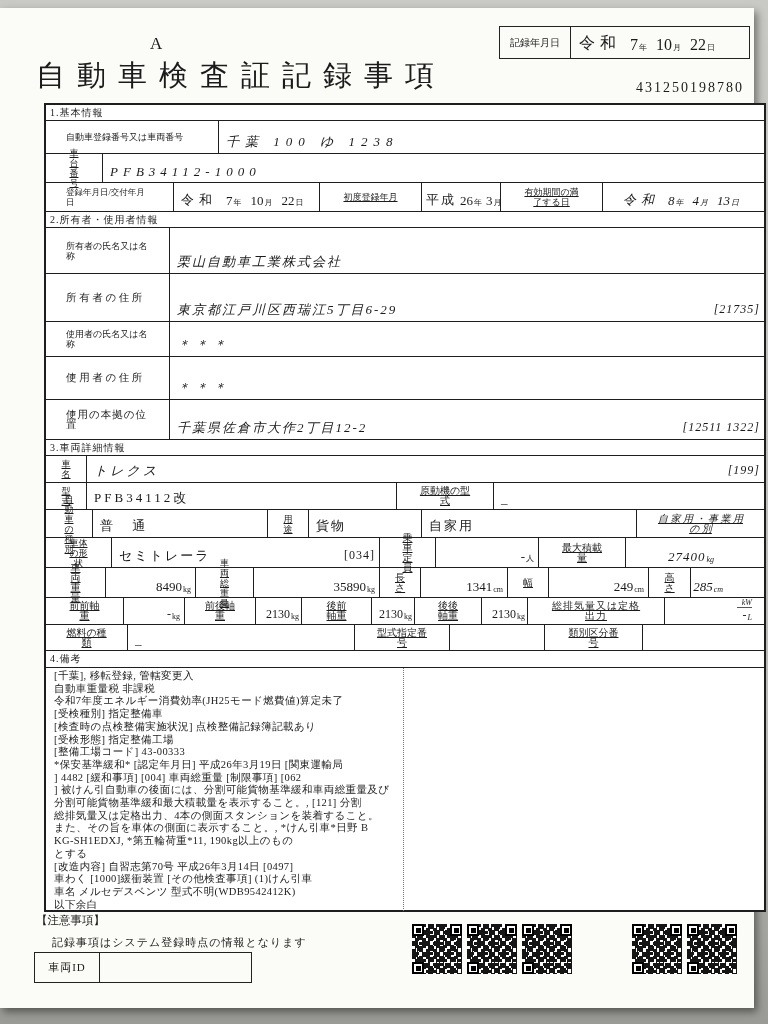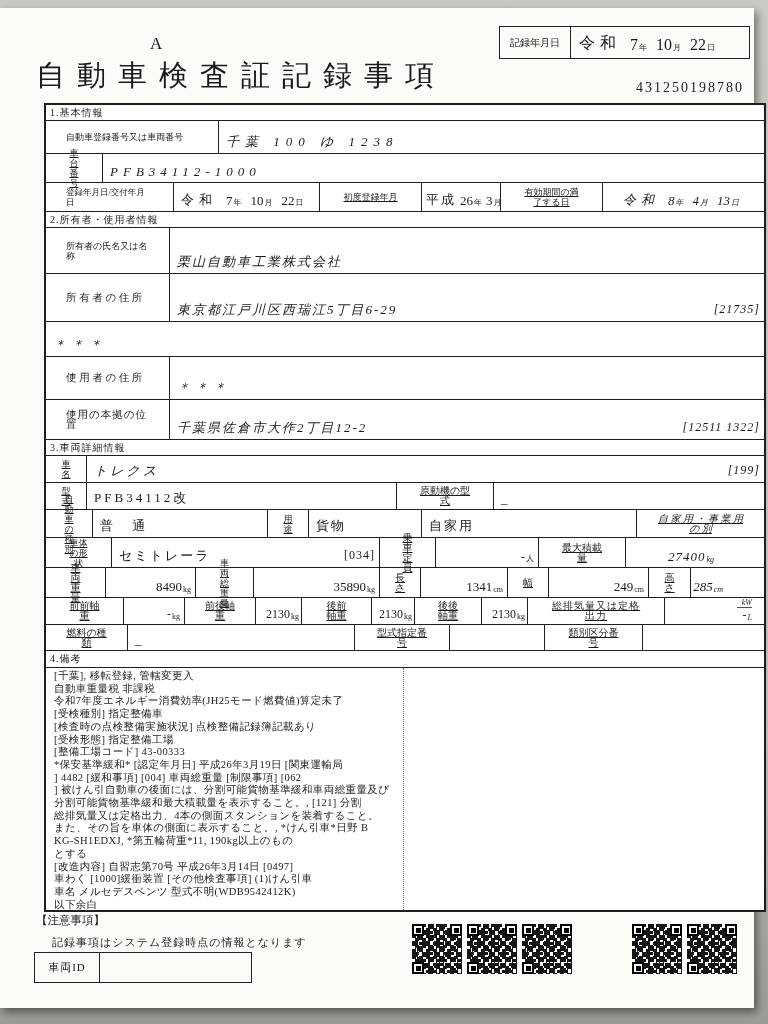--- a/index.html
+++ b/index.html
@@ -38,21 +38,21 @@
   .ls1{letter-spacing:1px;}.ls2{letter-spacing:2px;}.ls3{letter-spacing:3px;}
   .ls5{letter-spacing:5px;}.ls6{letter-spacing:6px;}.ls8{letter-spacing:8px;}
   .date{gap:0;}
   .era{letter-spacing:5px;}
   .dn{margin-left:9px;}
   
   .kwl{width:100%;display:flex;flex-direction:column;justify-content:space-between;align-items:flex-end;padding:1px 12px 2px 4px;font-size:12px;box-sizing:border-box;}
   .kwl .top{font-size:8px;line-height:8px;}
   .kwl .bot{display:flex;align-items:flex-end;border-top:1px solid #555;padding-left:6px;}
   
-  .remarks{display:flex;height:242px;}
+  .remarks{display:flex;height:242px;flex-direction:column;}
   .remarks .left{width:358px;border-right:1px dotted #777;box-sizing:border-box;padding:2px 4px 0 8px;}
   .remarks .right{flex:1;}
   .rline{font-size:10.5px;line-height:12.7px;letter-spacing:0.4px;white-space:nowrap;overflow:hidden;}
   
   .notice-head{position:absolute;left:36px;top:905px;font-size:11.5px;}
   .notice-text{position:absolute;left:52px;top:927px;font-size:11px;letter-spacing:1px;}
   .vid-box{position:absolute;left:34px;top:944px;width:218px;height:31px;border:1.5px solid #222;display:flex;box-sizing:border-box;}
   .vid-box .vlbl{width:64px;border-right:1px solid #222;font-size:11px;display:flex;align-items:center;justify-content:center;letter-spacing:1px;}
   .vid-box .vval{flex:1;display:flex;align-items:flex-end;font-size:13px;letter-spacing:1px;padding:0 0 3px 6px;}
   
@@ -138,20 +138,21 @@
       <div class="cell val grow ls2">栗山自動車工業株式会社</div>
     </div>
     <div class="row" style="height:48px">
       <div class="cell lbl" style="width:124px;font-size:10.5px">所 有 者 の 住 所</div>
       <div class="cell val grow ls2">
         <span>東京都江戸川区西瑞江5丁目6-29</span>
         <span class="code">[21735]</span>
       </div>
     </div>
     <div class="row" style="height:35px">
+      <div class="cell lbl" style="width:124px">使用者の氏名又は名称</div>
       <div class="cell val grow ls5">＊＊＊</div>
     </div>
     <div class="row" style="height:43px">
       <div class="cell lbl" style="width:124px;font-size:10.5px">使 用 者 の 住 所</div>
       <div class="cell val grow ls5">＊＊＊</div>
     </div>
     <div class="row" style="height:40px">
       <div class="cell lbl" style="width:124px;font-size:10.5px;letter-spacing:1px">使用の本拠の位置</div>
       <div class="cell val grow ls2">
         <span>千葉県佐倉市大作2丁目12-2</span>

